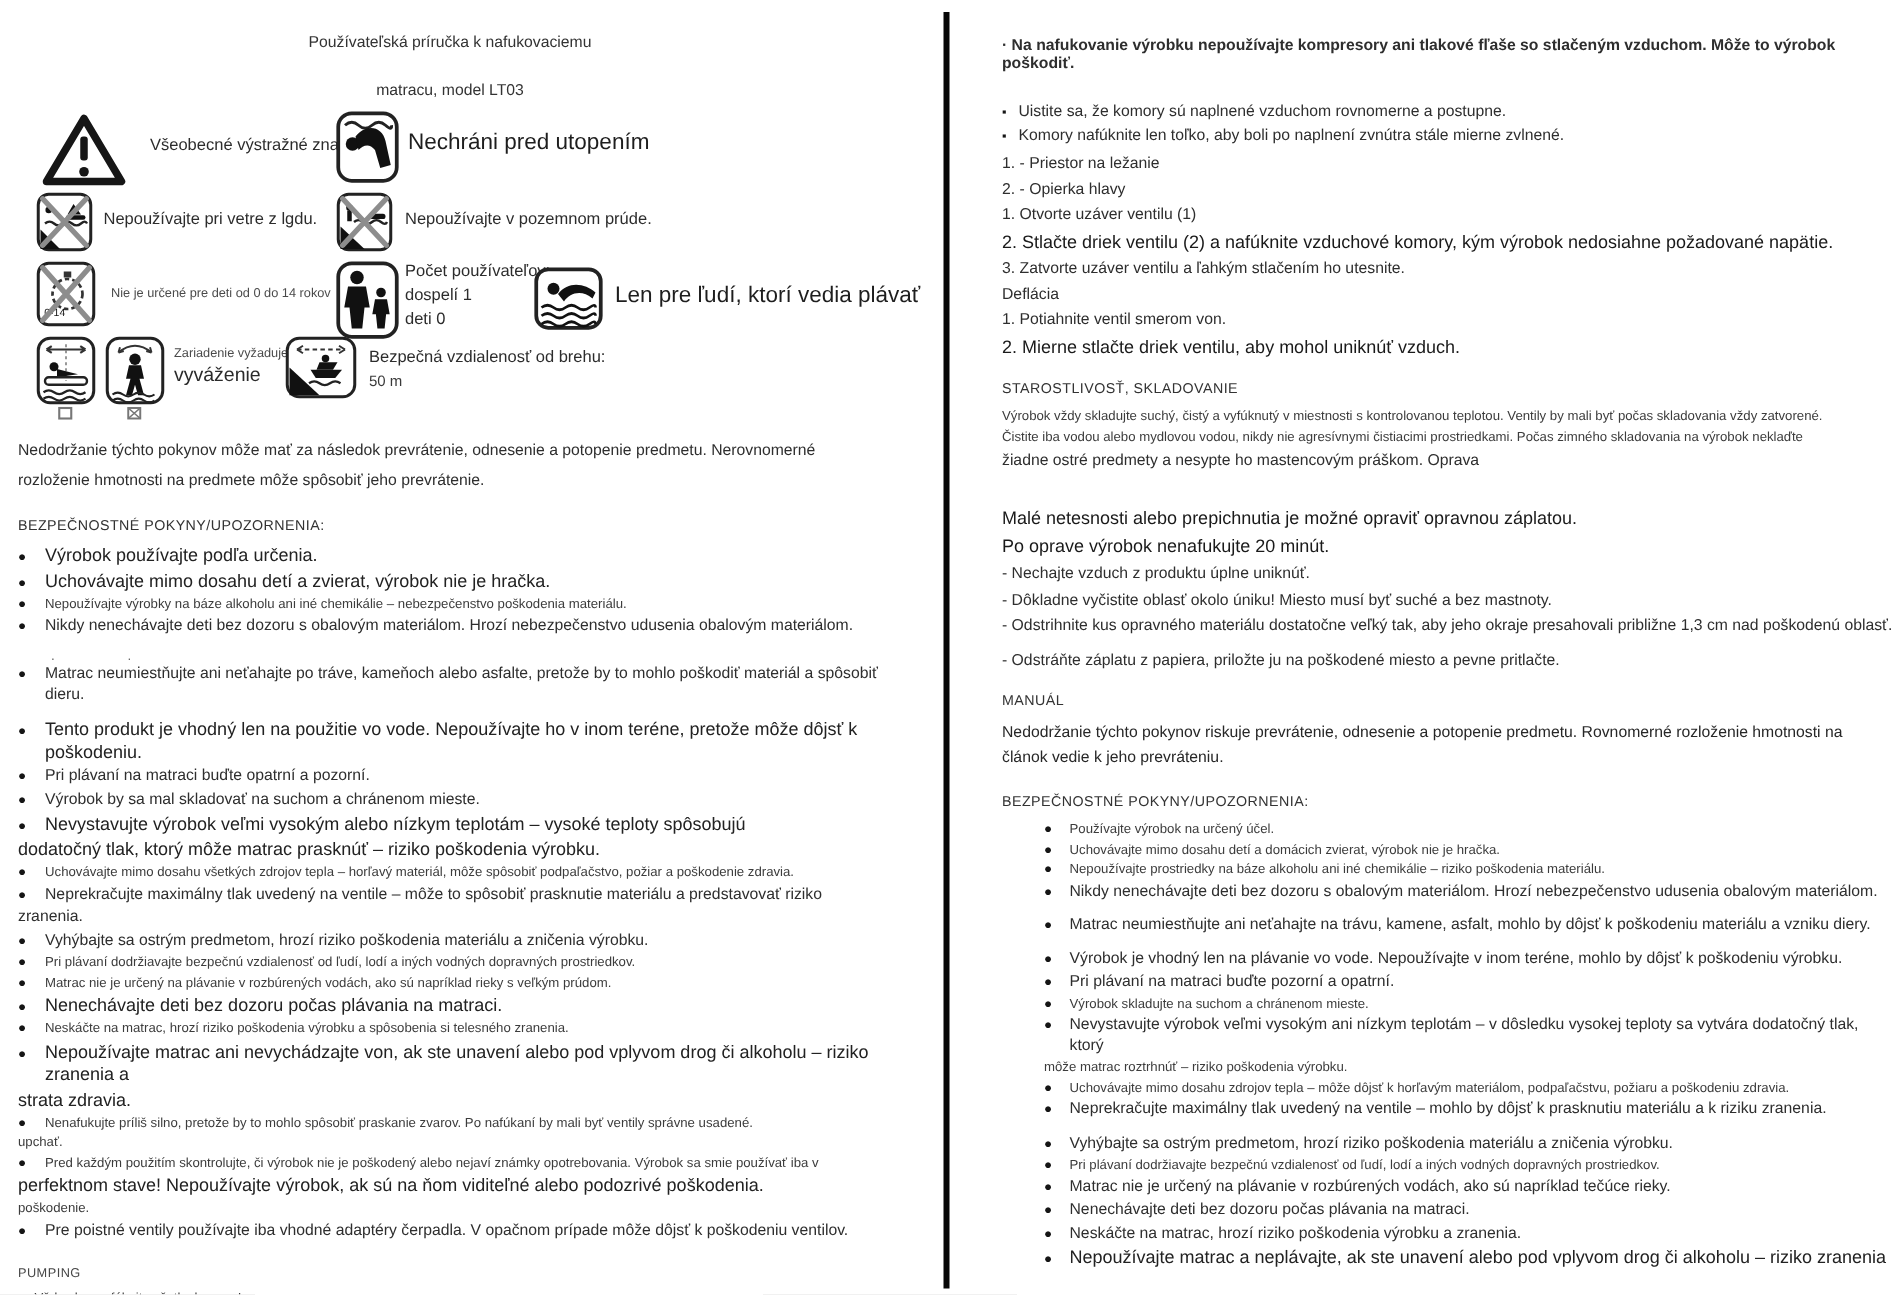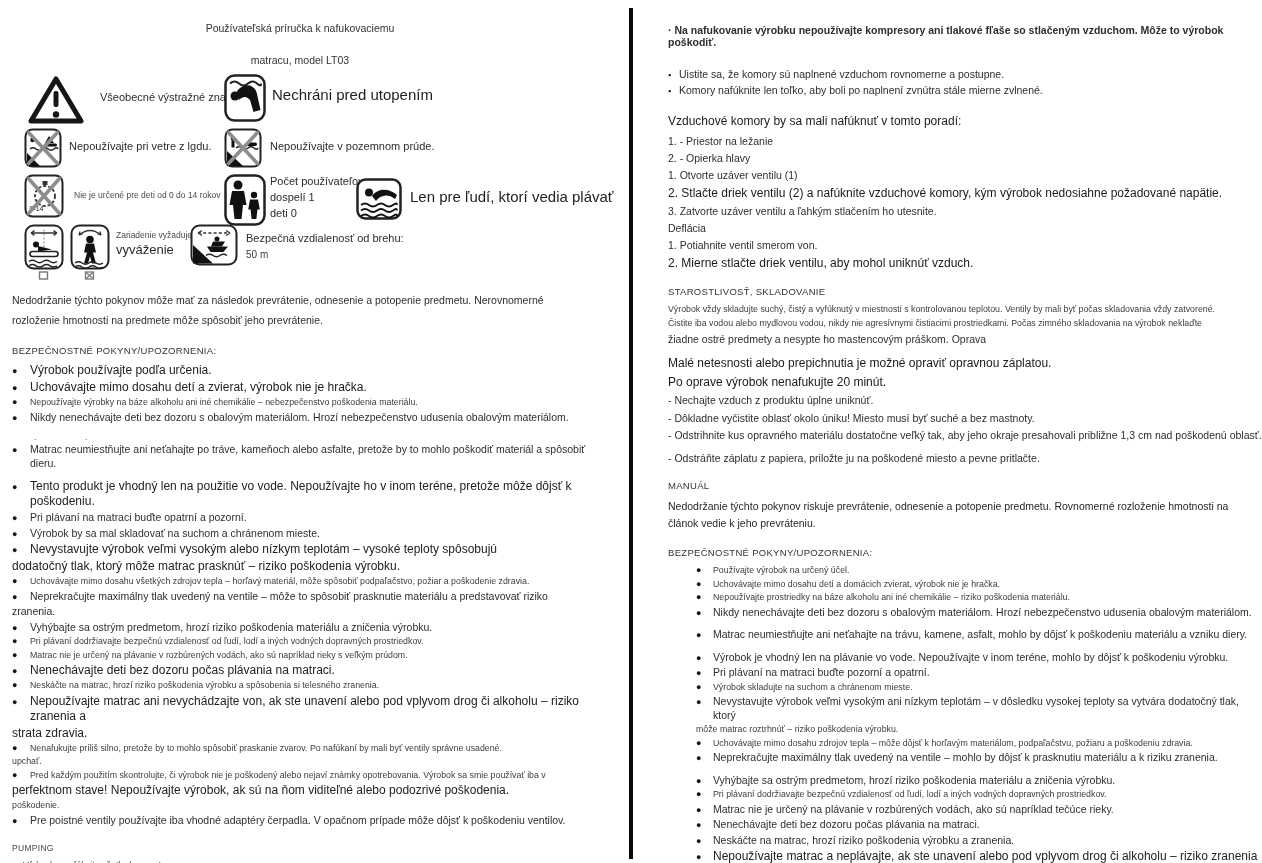--- a/index.html
+++ b/index.html
@@ -30,21 +30,21 @@
   .s-big{font-size:12px;line-height:15px;color:#222;}
   .s-med{font-size:10.5px;line-height:13.5px;color:#2e2e2e;}
   .s-bold{font-size:12px;line-height:15px;color:#1a1a1a;}
   .s-small{font-size:8.8px;line-height:11.5px;color:#3c3c3c;}
   .s-marks{font-size:9px;line-height:8px;color:#666;word-spacing:46px;padding-left:22px;}
   .gap{margin-top:9px;}
   .r-intro{font-size:10.5px;margin:4px 0 20px 0;width:586px;font-weight:bold;}
   .order-heading{font-size:12px;color:#1c1c1c;margin:17px 0 7px 0;}
   .steps .row{margin-bottom:3.5px;}
   .care .row{margin-bottom:3px;}
-  .repair{margin-top:10px;}
+  .repair{margin-top:24px;}
   .repair .row{margin-bottom:4px;}
   .manual-intro{font-size:10.5px;line-height:17px;width:586px;margin:4px 0 0 0;color:#272727;}
   .fill-list{margin-bottom:6px;}
 </style>
 </head>
 <body>
 
 <div class="page">
 
   <div class="col-left">
@@ -300,21 +300,20 @@
         <div class="row">
           <span class="dotc">▪</span>
           <span class="txt s-med">Uistite sa, že komory sú naplnené vzduchom rovnomerne a postupne.</span>
         </div>
         <div class="row">
           <span class="dotc">▪</span>
           <span class="txt s-med">Komory nafúknite len toľko, aby boli po naplnení zvnútra stále mierne zvlnené.</span>
         </div>
       </div>
 
-    <div class="order-heading">Vzduchové komory by sa mali nafúknuť v tomto poradí:</div>
     <div class="list steps">
         <div class="row">
           <span class="txt s-med">1. - Priestor na ležanie</span>
         </div>
         <div class="row">
           <span class="txt s-med">2. - Opierka hlavy</span>
         </div>
         <div class="row">
           <span class="txt s-med">1. Otvorte uzáver ventilu (1)</span>
         </div>

